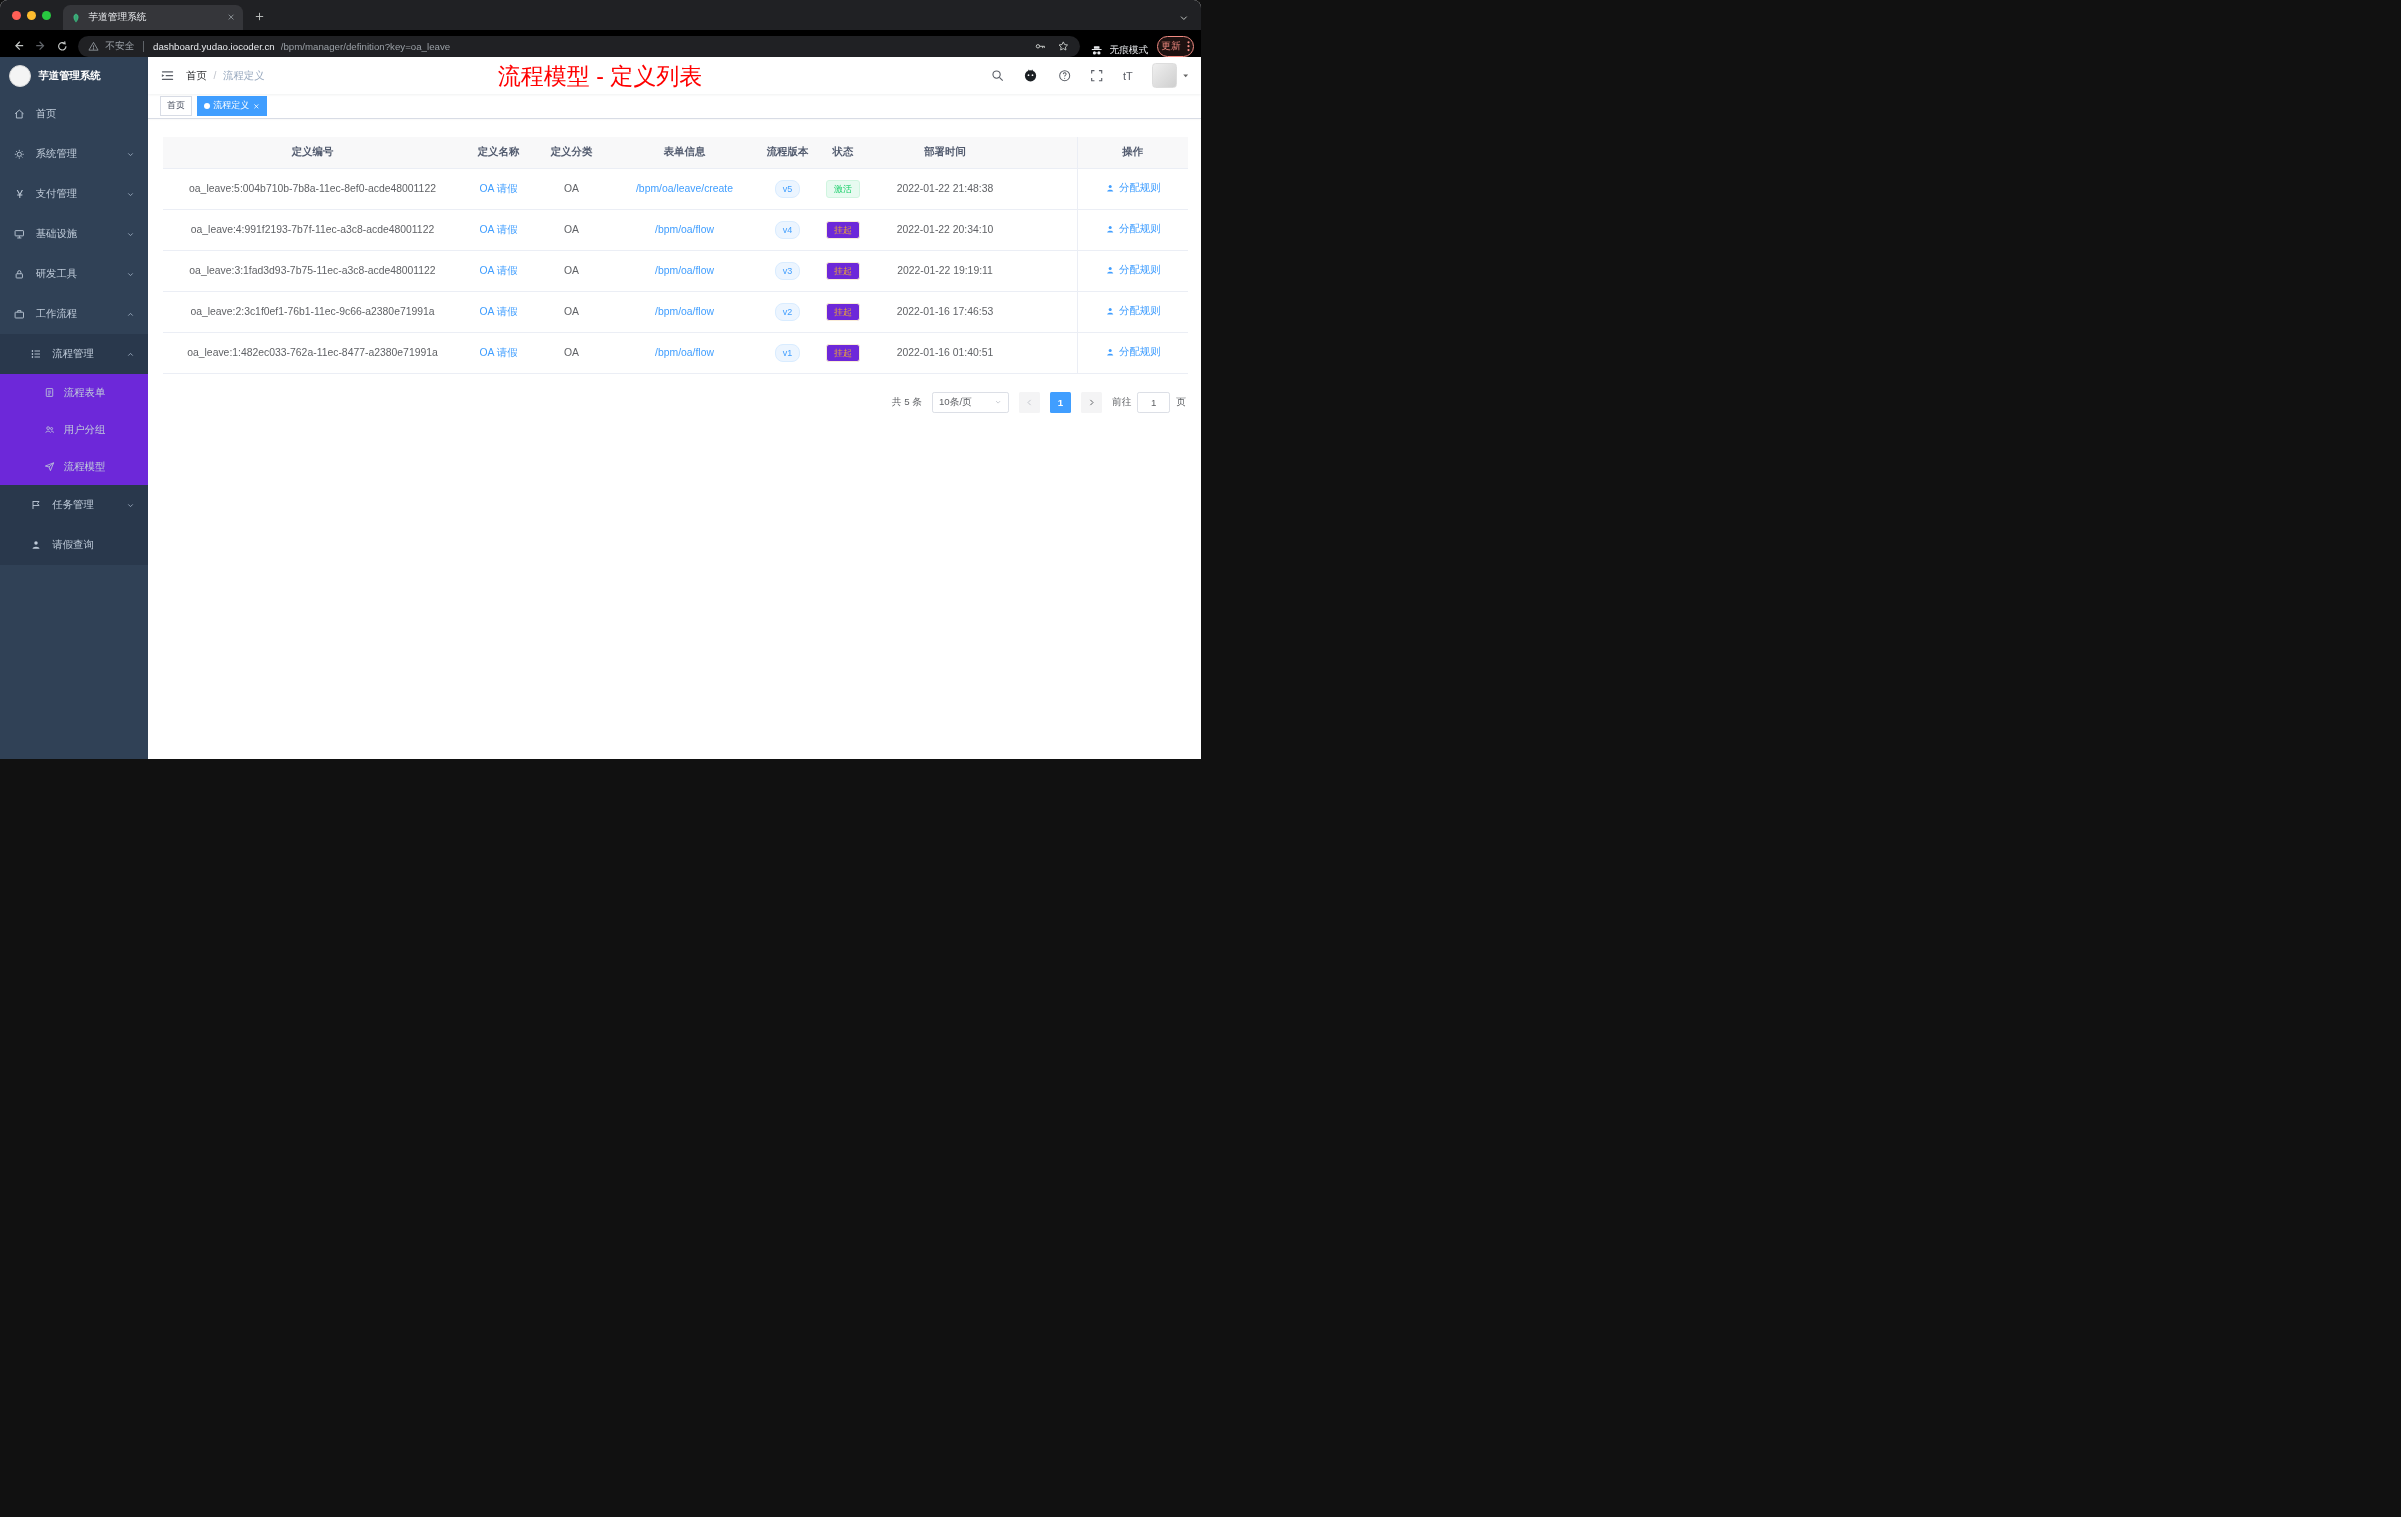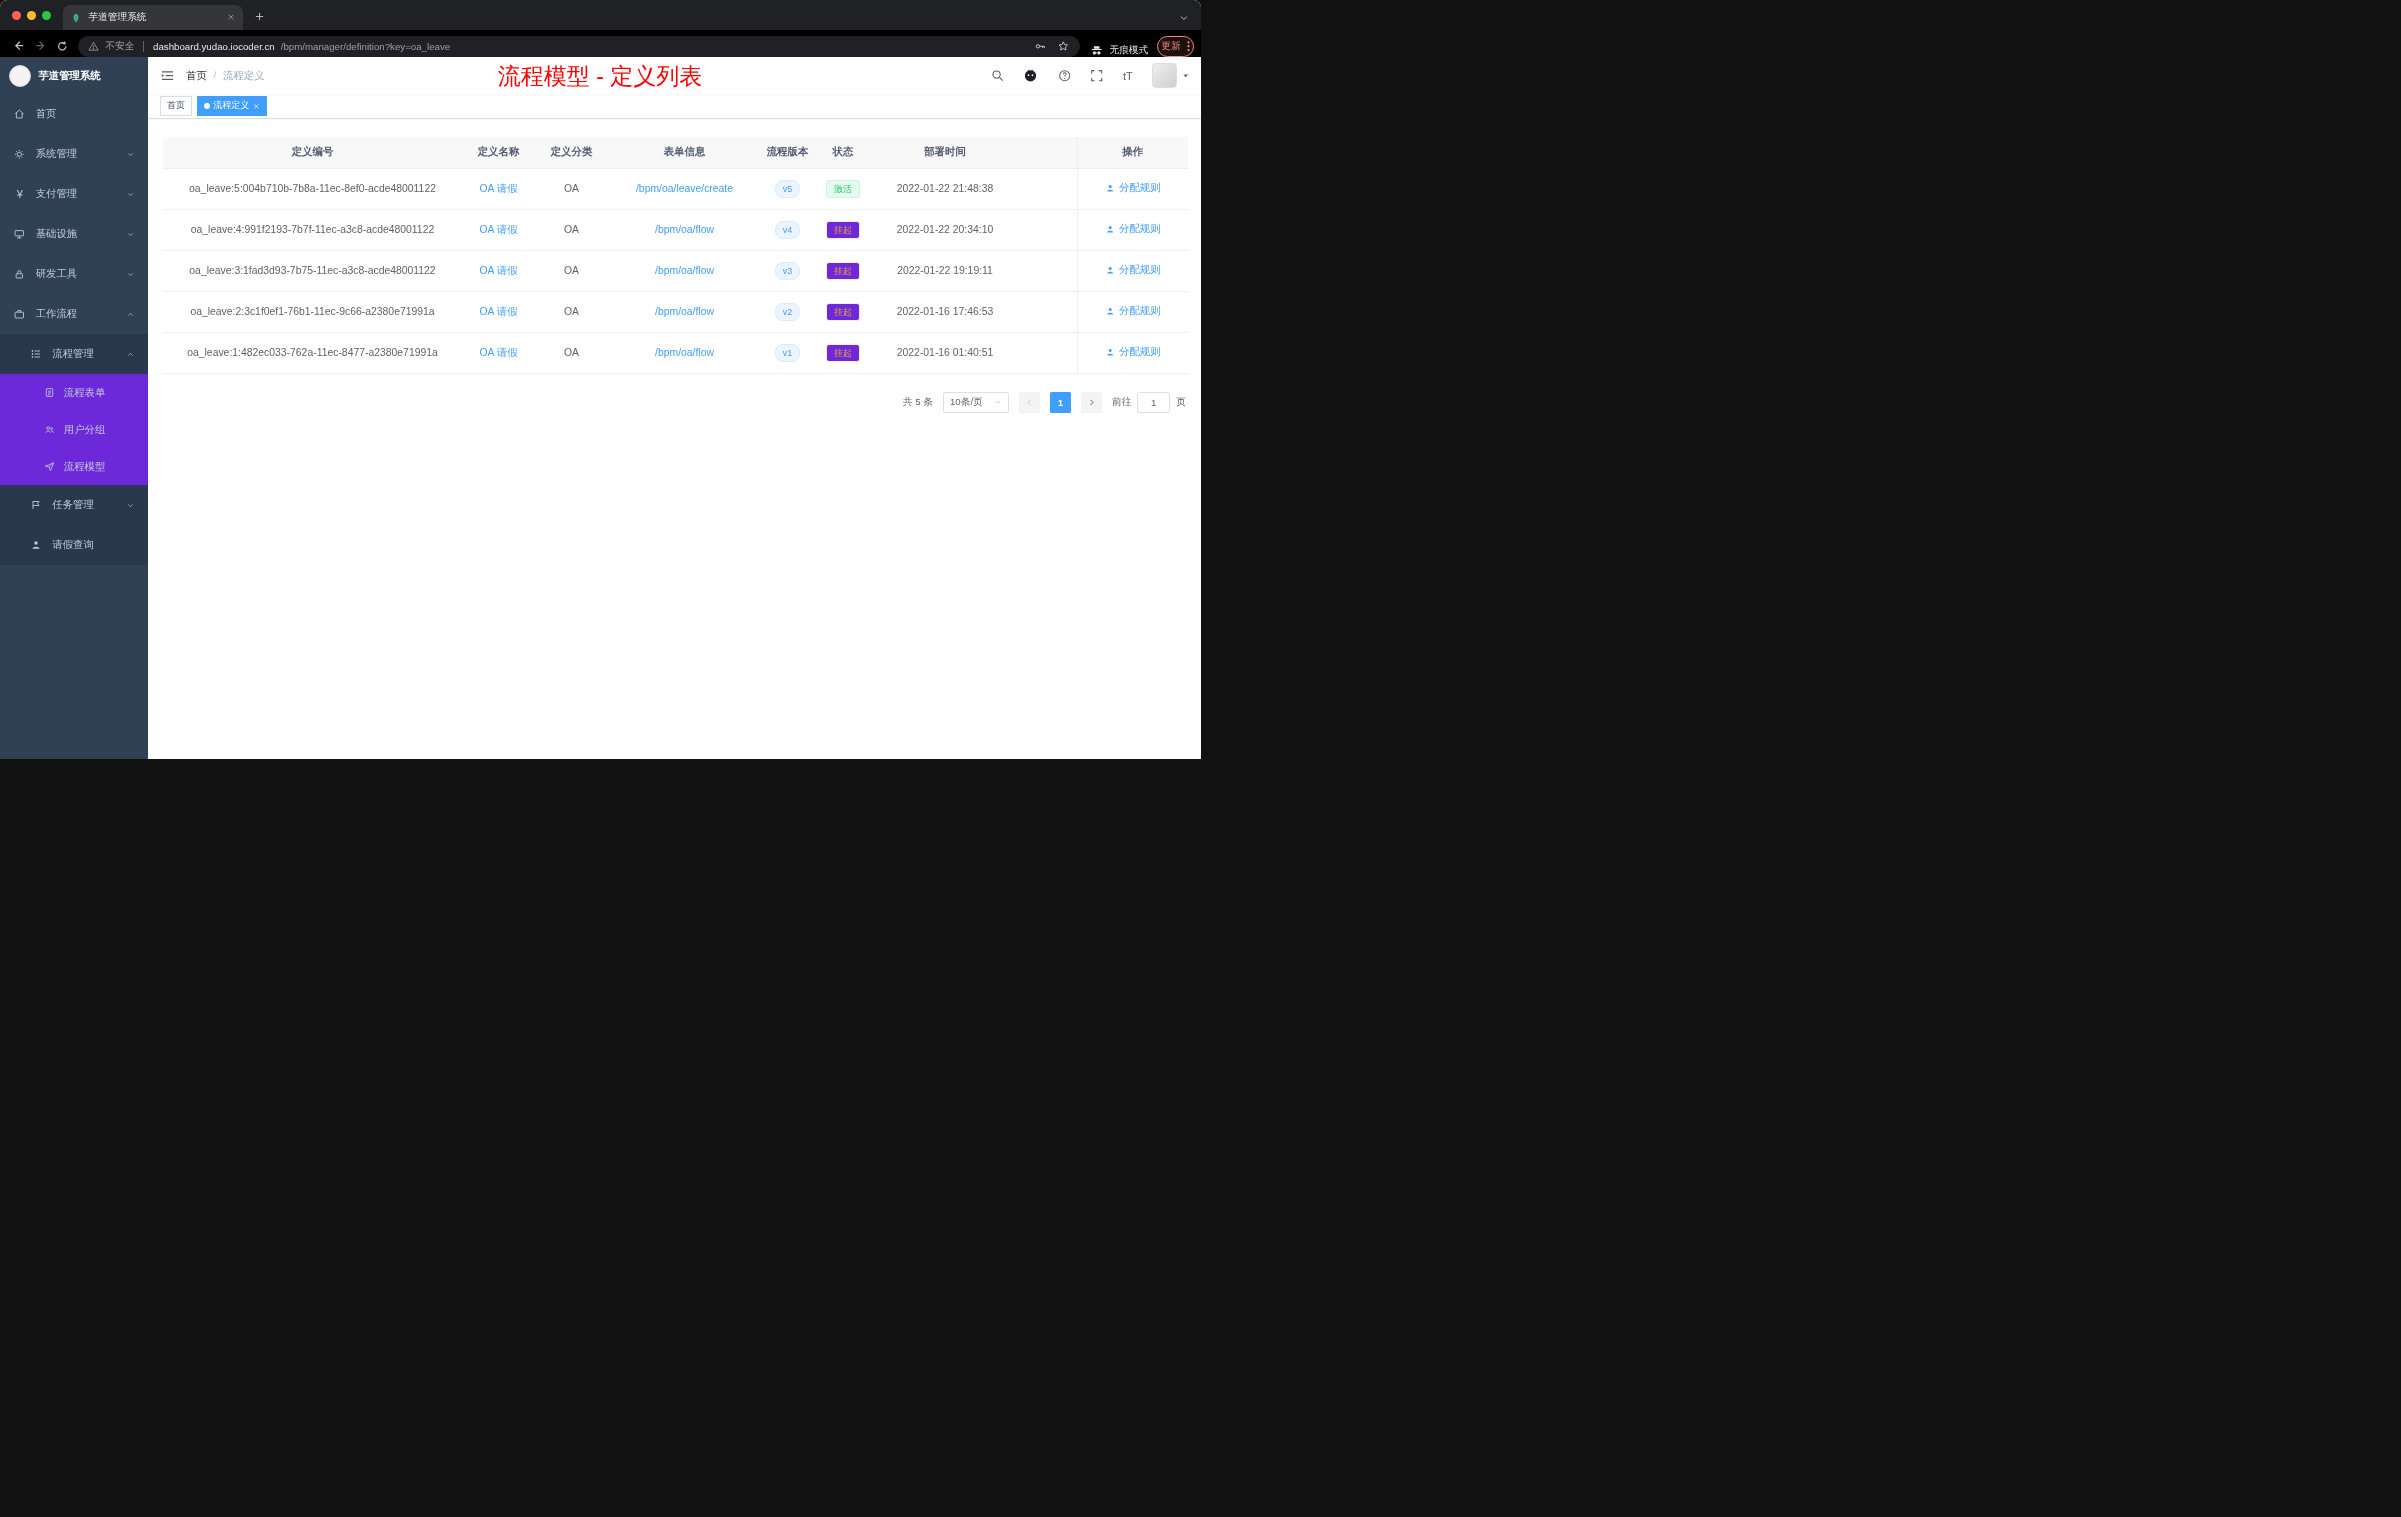--- a/index.html
+++ b/index.html
@@ -68,21 +68,21 @@
   tbody td{height:41px;text-align:center;border-bottom:0.7px solid #ebeef5;overflow:hidden;white-space:nowrap}
   .col-actions{border-left:0.7px solid #ebeef5}
   .link{color:#409eff;text-decoration:none;cursor:pointer}
   .tag-ver{display:inline-block;padding:0 6.7px;height:18px;line-height:16.3px;border:0.7px solid #d9ecff;background:#ecf5ff;color:#409eff;border-radius:8px;font-size:9px}
   .tag-status{display:inline-block;padding:0 7.4px;height:18px;line-height:16.3px;border-radius:3px;font-size:9px}
   .tag-status.success{background:#e7faf0;border:0.7px solid #d0f5e0;color:#13ce66}
   .tag-status.warning{background:#6d28d9;border:0.7px solid #faecd8;color:#e6a23c}
   .action-link{display:inline-flex;align-items:center;gap:3.7px;color:#409eff;font-size:10.4px;cursor:pointer}
 
   .pagination{width:1023px;display:flex;justify-content:flex-end;align-items:center;gap:10px;margin-top:18px;font-size:9.7px;color:#606266}
-  .pg-select{width:66px;height:21px;border:0.7px solid #dcdfe6;border-radius:2.2px;display:flex;align-items:center;justify-content:space-between;padding:0 6px;color:#606266;cursor:pointer;background:#fff}
+  .pg-select{width:77px;height:21px;border:0.7px solid #dcdfe6;border-radius:2.2px;display:flex;align-items:center;justify-content:space-between;padding:0 6px;color:#606266;cursor:pointer;background:#fff}
   .pg-btn{width:21px;height:21px;border-radius:1.5px;display:flex;align-items:center;justify-content:center;background:#f4f4f5;cursor:pointer}
   .pg-btn.prev{color:#c0c4cc}
   .pg-btn.next{color:#606266}
   .pg-cur{width:21px;height:21px;border-radius:1.5px;background:#409eff;color:#fff;display:flex;align-items:center;justify-content:center;font-weight:600;font-size:9.7px}
   .pg-goto{display:flex;align-items:center;gap:6px}
   .pg-input{width:33px;height:21px;border:0.7px solid #dcdfe6;border-radius:2.2px;text-align:center;font-size:9.7px;color:#606266;background:#fff;font-family:inherit}
 </style>
 </head>
 <body>
 

